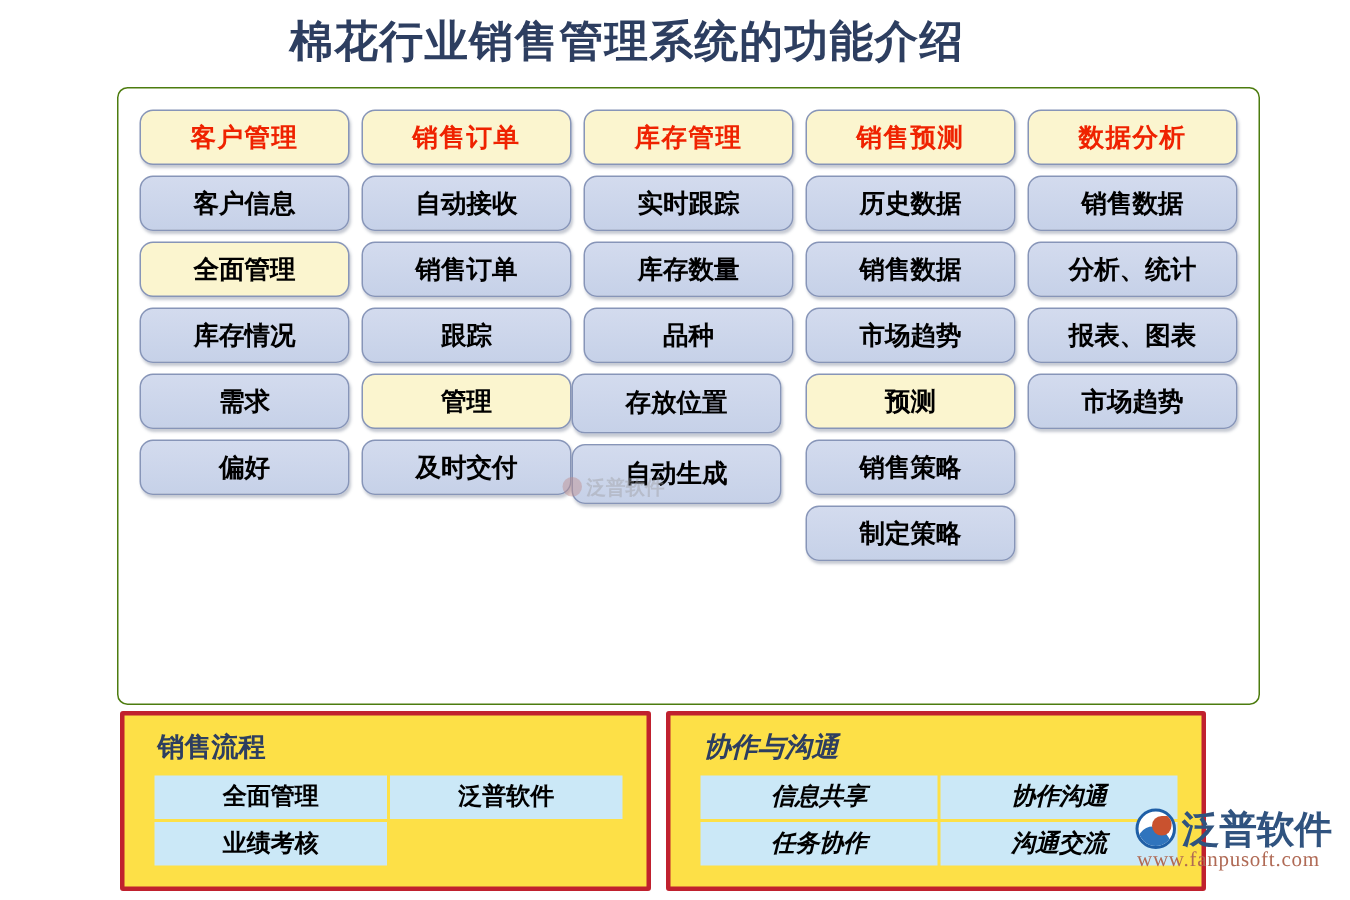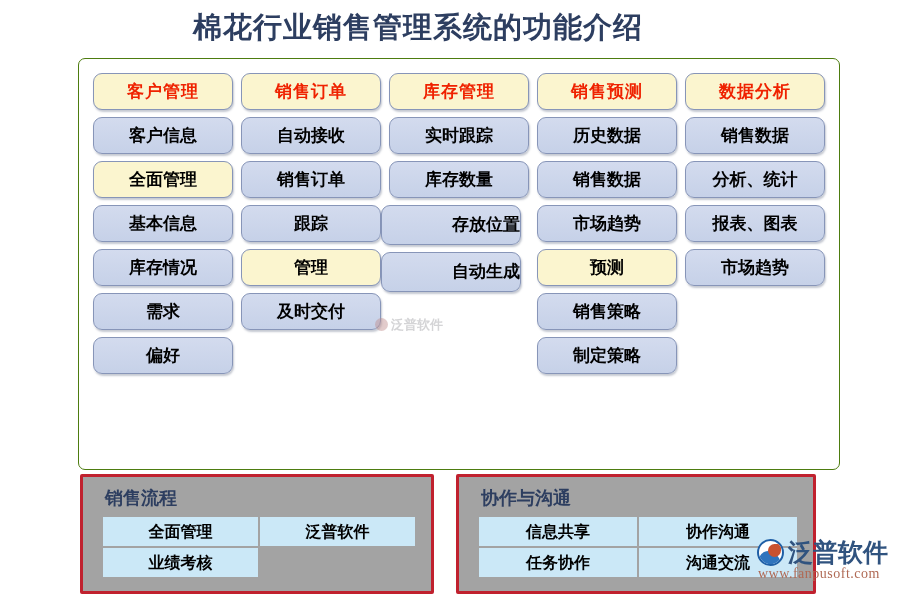--- a/index.html
+++ b/index.html
@@ -91,35 +91,34 @@
     box-shadow: 1px 2px 2px rgba(90, 100, 125, 0.35);
   }
 
   
   .column.wide .cell.wide-item {
     height: 40px;
     line-height: 38px;
     margin-left: -8px;
     margin-right: -8px;
     width: 140px;
-    text-align: right;
   }
 
   
   .bottom-panel {
     position: absolute;
     top: 474px;
     height: 120px;
     border: 3px solid #c0212e;
-    background: #a3a3a3;
+    background: #fde047;
     border-radius: 2px;
   }
 
   #panel-sales-process { left: 80px; width: 354px; }
-  #panel-collaboration { left: 456px; width: 360px; }
+  #panel-collaboration { left: 444px; width: 360px; font-style: italic; }
 
   .panel-title {
     position: absolute;
     left: 22px;
     top: 9px;
     font-size: 18px;
     font-weight: bold;
     color: #2d3e60;
   }
 
@@ -220,37 +219,37 @@
 <body>
 
 <div id="page-title">棉花行业销售管理系统的功能介绍</div>
 
 <div id="main-panel">
   <div id="columns">
       <div class="column">
         <div class="cell head">客户管理</div>
         <div class="cell blue">客户信息</div>
         <div class="cell yellow">全面管理</div>
-        <div class="cell blue">基本信息</div>
         <div class="cell blue">库存情况</div>
         <div class="cell blue">需求</div>
         <div class="cell blue">偏好</div>
       </div>
       <div class="column">
         <div class="cell head">销售订单</div>
         <div class="cell blue">自动接收</div>
         <div class="cell blue">销售订单</div>
         <div class="cell blue">跟踪</div>
         <div class="cell yellow">管理</div>
         <div class="cell blue">及时交付</div>
       </div>
       <div class="column wide">
         <div class="cell head">库存管理</div>
         <div class="cell blue">实时跟踪</div>
         <div class="cell blue">库存数量</div>
+        <div class="cell blue">品种</div>
         <div class="cell blue wide-item">存放位置</div>
         <div class="cell blue wide-item">自动生成</div>
       </div>
       <div class="column">
         <div class="cell head">销售预测</div>
         <div class="cell blue">历史数据</div>
         <div class="cell blue">销售数据</div>
         <div class="cell blue">市场趋势</div>
         <div class="cell yellow">预测</div>
         <div class="cell blue">销售策略</div>

